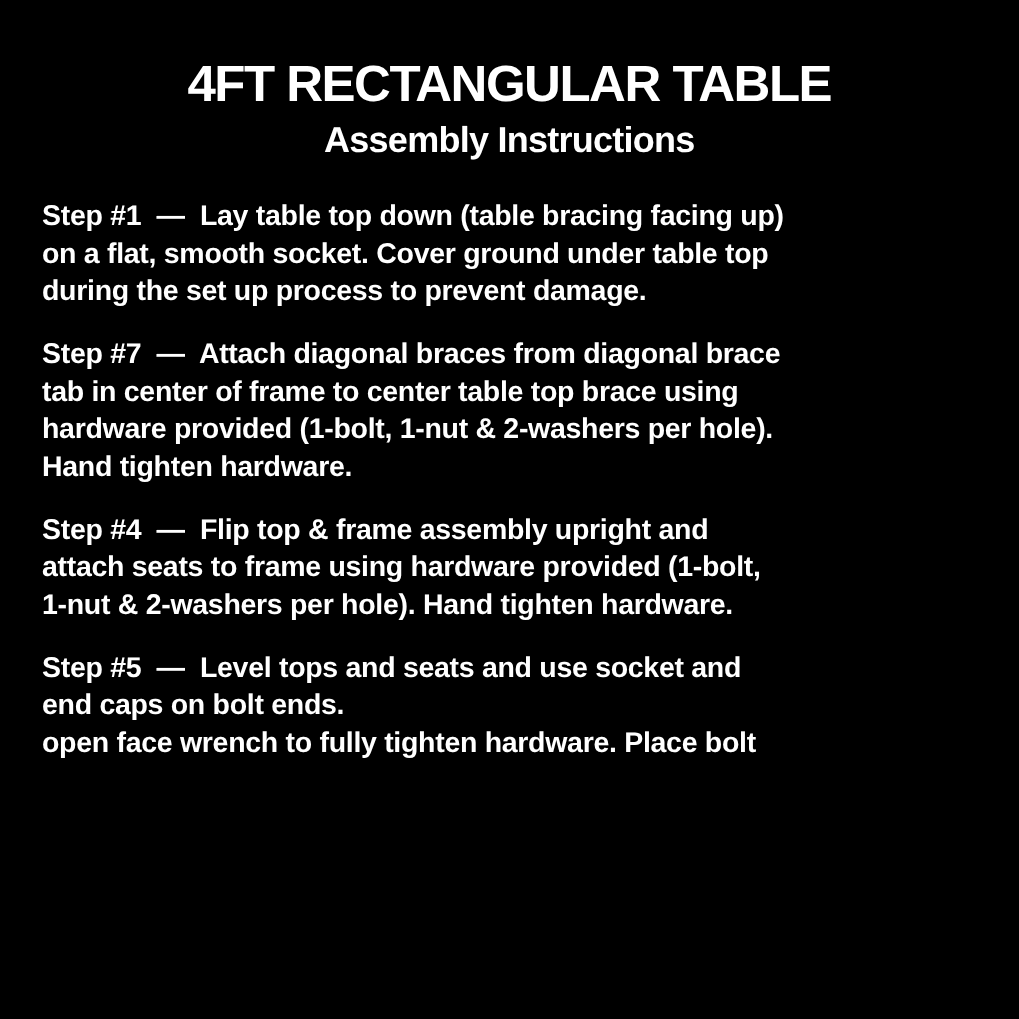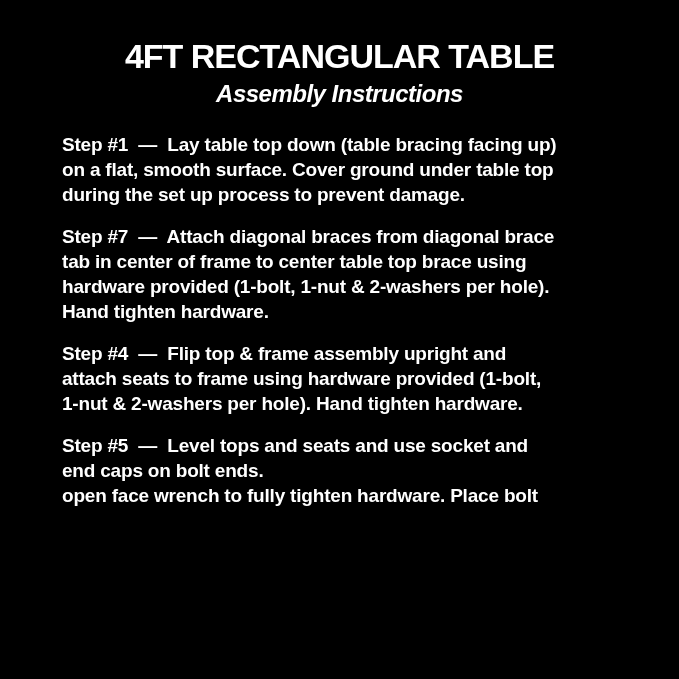--- a/index.html
+++ b/index.html
@@ -32,25 +32,24 @@
     letter-spacing: -1px;
     line-height: 40px;
     white-space: pre;
   }
   .subtitle {
     margin: 4px 0 0 0;
     font-size: 24px;
     letter-spacing: -0.5px;
     line-height: 28px;
     white-space: pre;
-    font-style: italic;
   }
   .steps {
     margin-top: 24px;
-    padding: 0 26px 0 62px;
+    padding: 0 26px 0 28px;
   }
   .step {
     margin: 0 0 17px 0;
   }
   .step-line {
     font-size: 19px;
     line-height: 25px;
     letter-spacing: -0.2px;
     white-space: pre;
   }
@@ -60,21 +59,21 @@
 
 <div class="page">
   <header class="header">
     <h1 class="title">4FT RECTANGULAR TABLE</h1>
     <h2 class="subtitle">Assembly Instructions</h2>
   </header>
 
   <main class="steps">
     <p class="step">
       <span class="step-line" style="display:block">Step #1  —  Lay table top down (table bracing facing up)</span>
-      <span class="step-line" style="display:block">on a flat, smooth surface. Cover ground under table top</span>
+      <span class="step-line" style="display:block">on a flat, smooth socket. Cover ground under table top</span>
       <span class="step-line" style="display:block">during the set up process to prevent damage.</span>
     </p>
     <p class="step">
       <span class="step-line" style="display:block">Step #7  —  Attach diagonal braces from diagonal brace</span>
       <span class="step-line" style="display:block">tab in center of frame to center table top brace using</span>
       <span class="step-line" style="display:block">hardware provided (1-bolt, 1-nut &amp; 2-washers per hole).</span>
       <span class="step-line" style="display:block">Hand tighten hardware.</span>
     </p>
     <p class="step">
       <span class="step-line" style="display:block">Step #4  —  Flip top &amp; frame assembly upright and</span>

